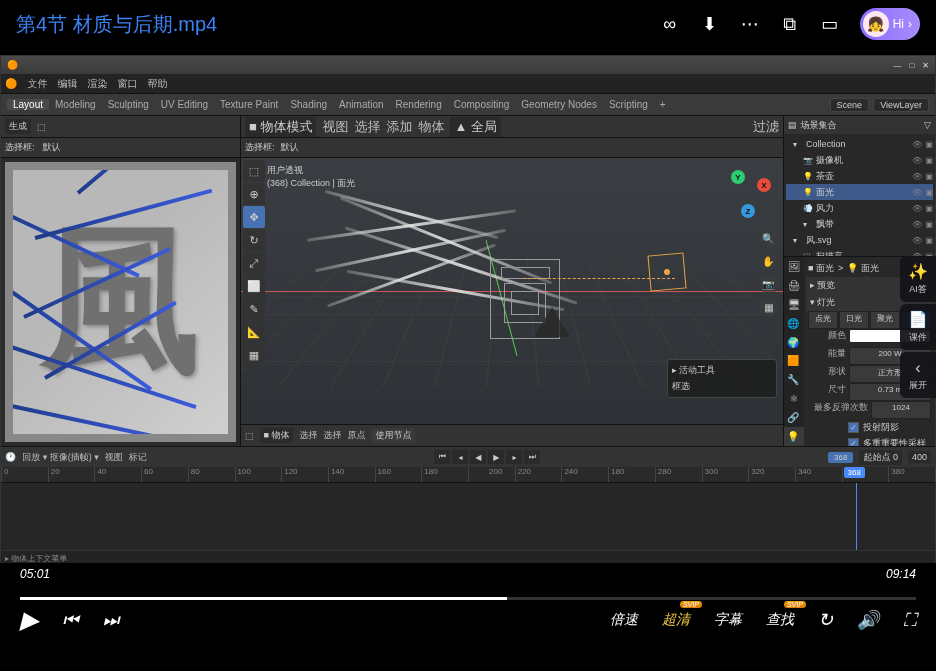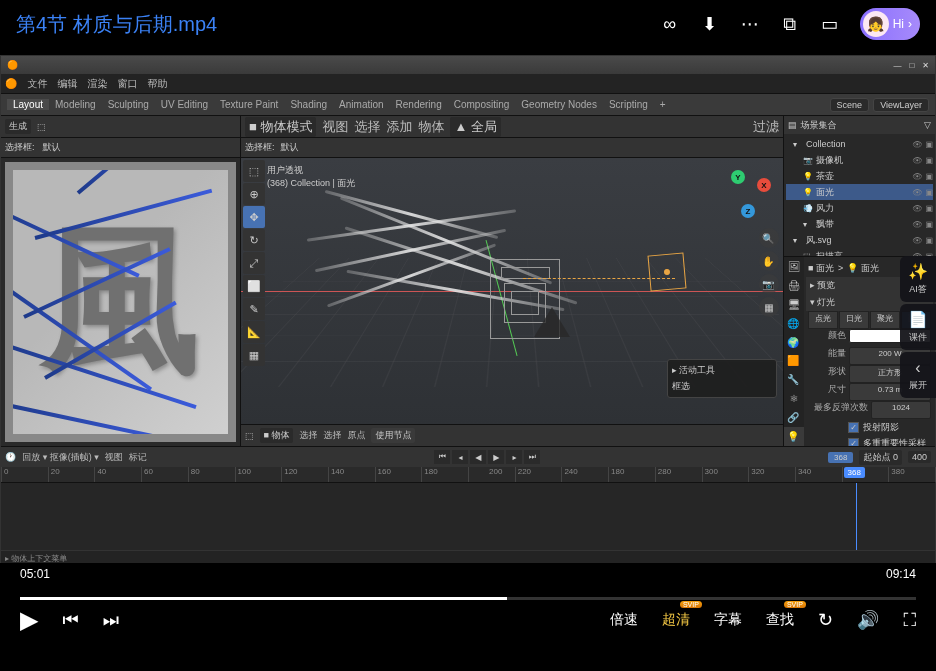--- a/index.html
+++ b/index.html
@@ -114,21 +114,21 @@
 .timeline-tracks-label { padding: 2px 4px; font-size: 8px; color: #888; border-top: 1px solid #333; }
 .blender-statusbar { height: 16px; background: #2a2a2a; display: flex; align-items: center; padding: 0 6px; font-size: 12px; color: #aaa; border-top: 1px solid #111; }
 .statusbar-right { margin-left: auto; display: flex; gap: 8px; align-items: center; }
 
 
 .ai-panel { position: absolute; right: 0; top: 256px; width: 36px; display: flex; flex-direction: column; gap: 2px; z-index: 10; }
 .ai-btn { width: 36px; height: 46px; background: rgba(20,20,25,0.95); border-radius: 6px 0 0 6px; display: flex; flex-direction: column; align-items: center; justify-content: center; font-size: 9px; color: #ccc; cursor: pointer; gap: 2px; }
 .ai-icon { font-size: 16px; }
 
 
-.video-controls { position: absolute; bottom: 0; left: 0; right: 0; height: 108px; background: #000; }
+.video-controls { position: absolute; bottom: 0; left: 0; right: 0; height: 108px; background: #000; font-style: italic; }
 .progress-bar { height: 3px; background: #333; margin: 12px 20px 0; position: relative; cursor: pointer; }
 .progress-fill { height: 100%; width: 54.3%; background: #fff; }
 .time-row { display: flex; justify-content: space-between; padding: 4px 20px; font-size: 12px; color: #fff; }
 .control-row { display: flex; align-items: center; padding: 6px 20px; gap: 24px; }
 .play-btn { font-size: 24px; color: #fff; cursor: pointer; }
 .ctrl-icon { font-size: 18px; color: #fff; cursor: pointer; }
 .ctrl-spacer { flex: 1; }
 .ctrl-text { font-size: 14px; color: #fff; cursor: pointer; position: relative; }
 .svip-badge { position: absolute; top: -10px; right: -12px; font-size: 7px; background: linear-gradient(#f59e0b,#d97706); color: #fff; padding: 0 3px; border-radius: 5px; }
 .ctrl-text.active { color: #f5c945; }

